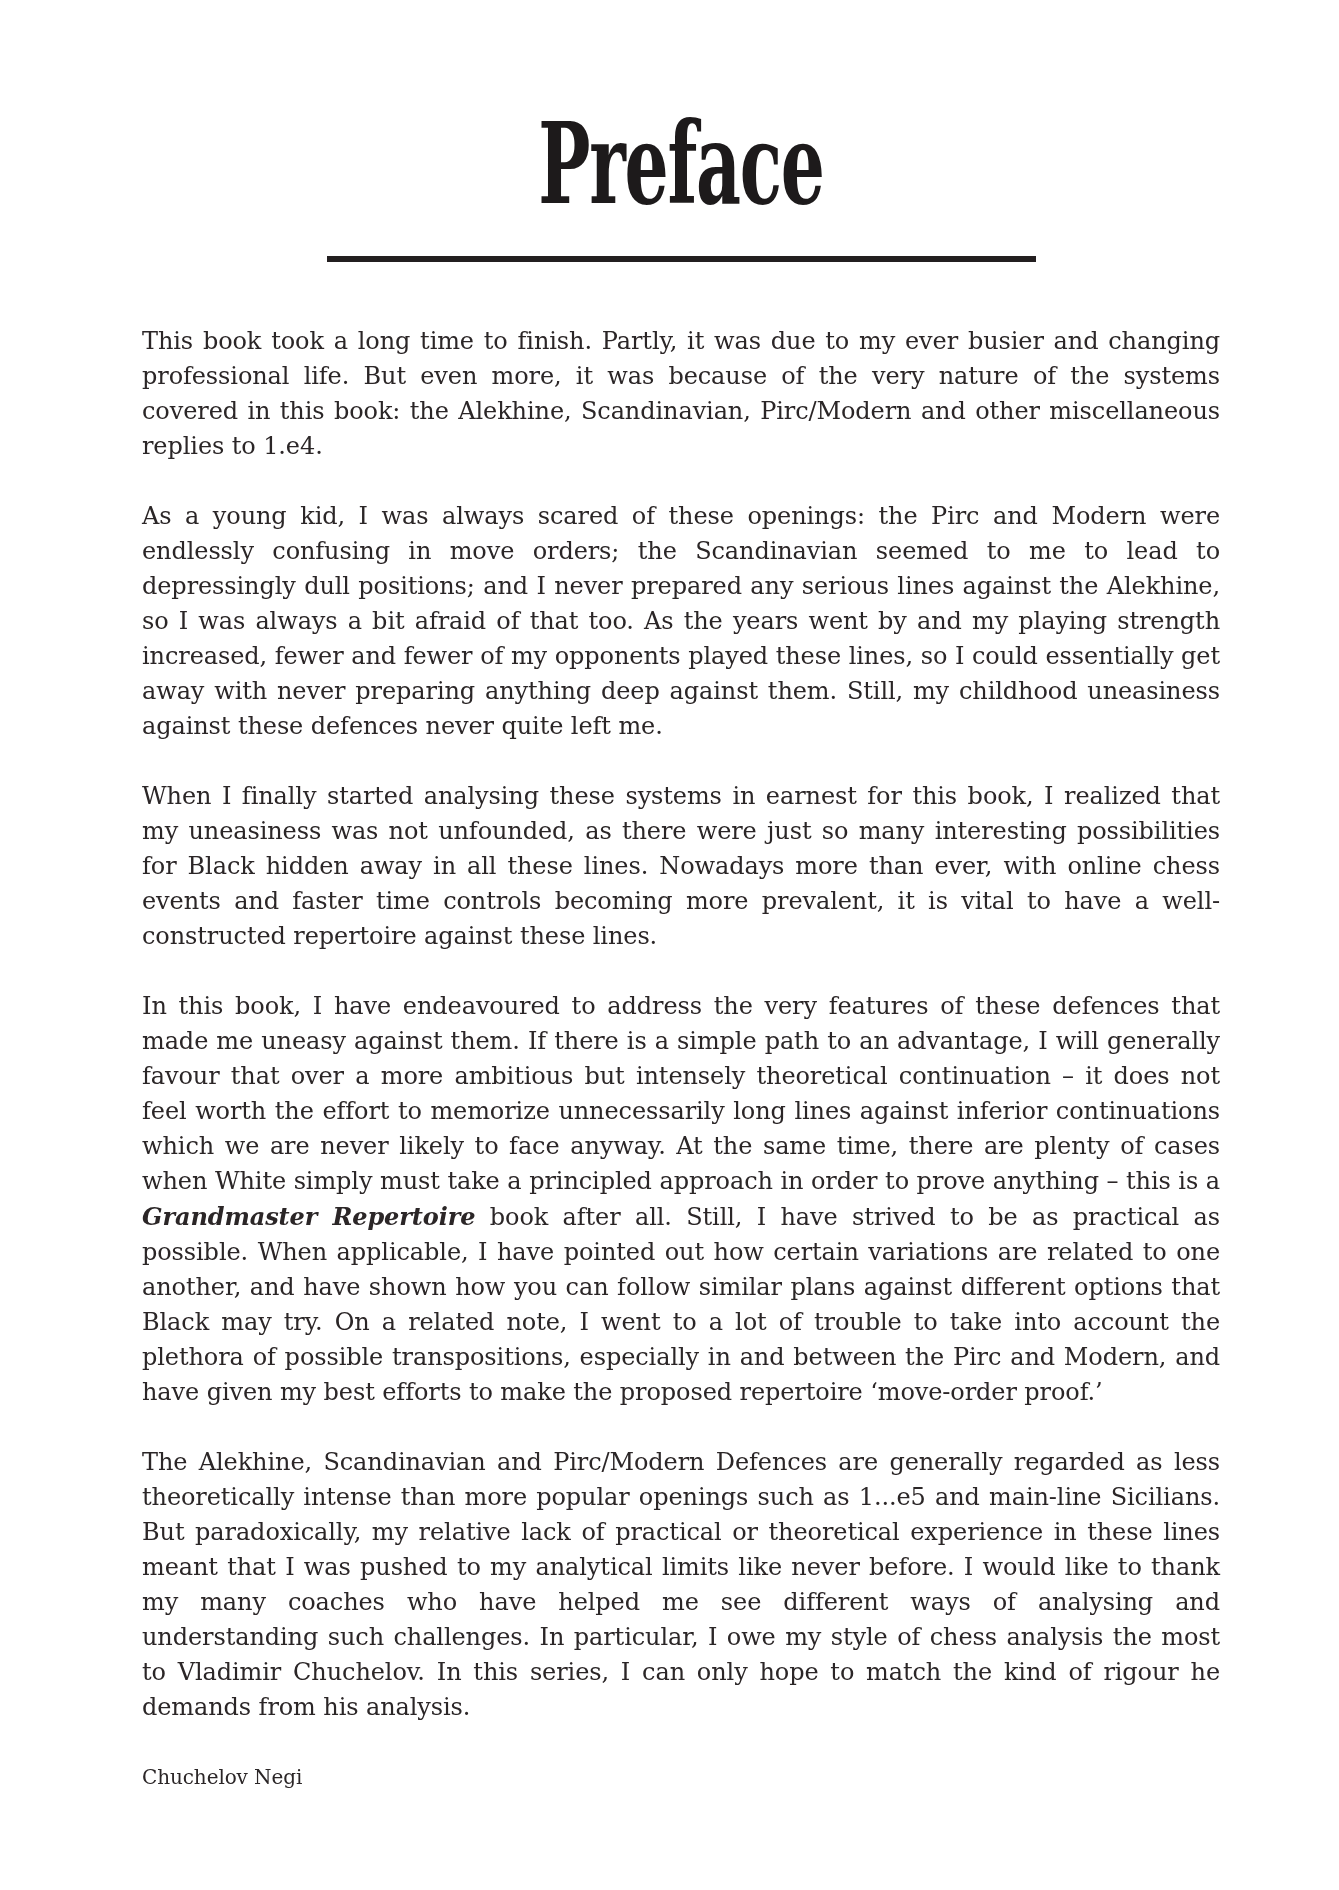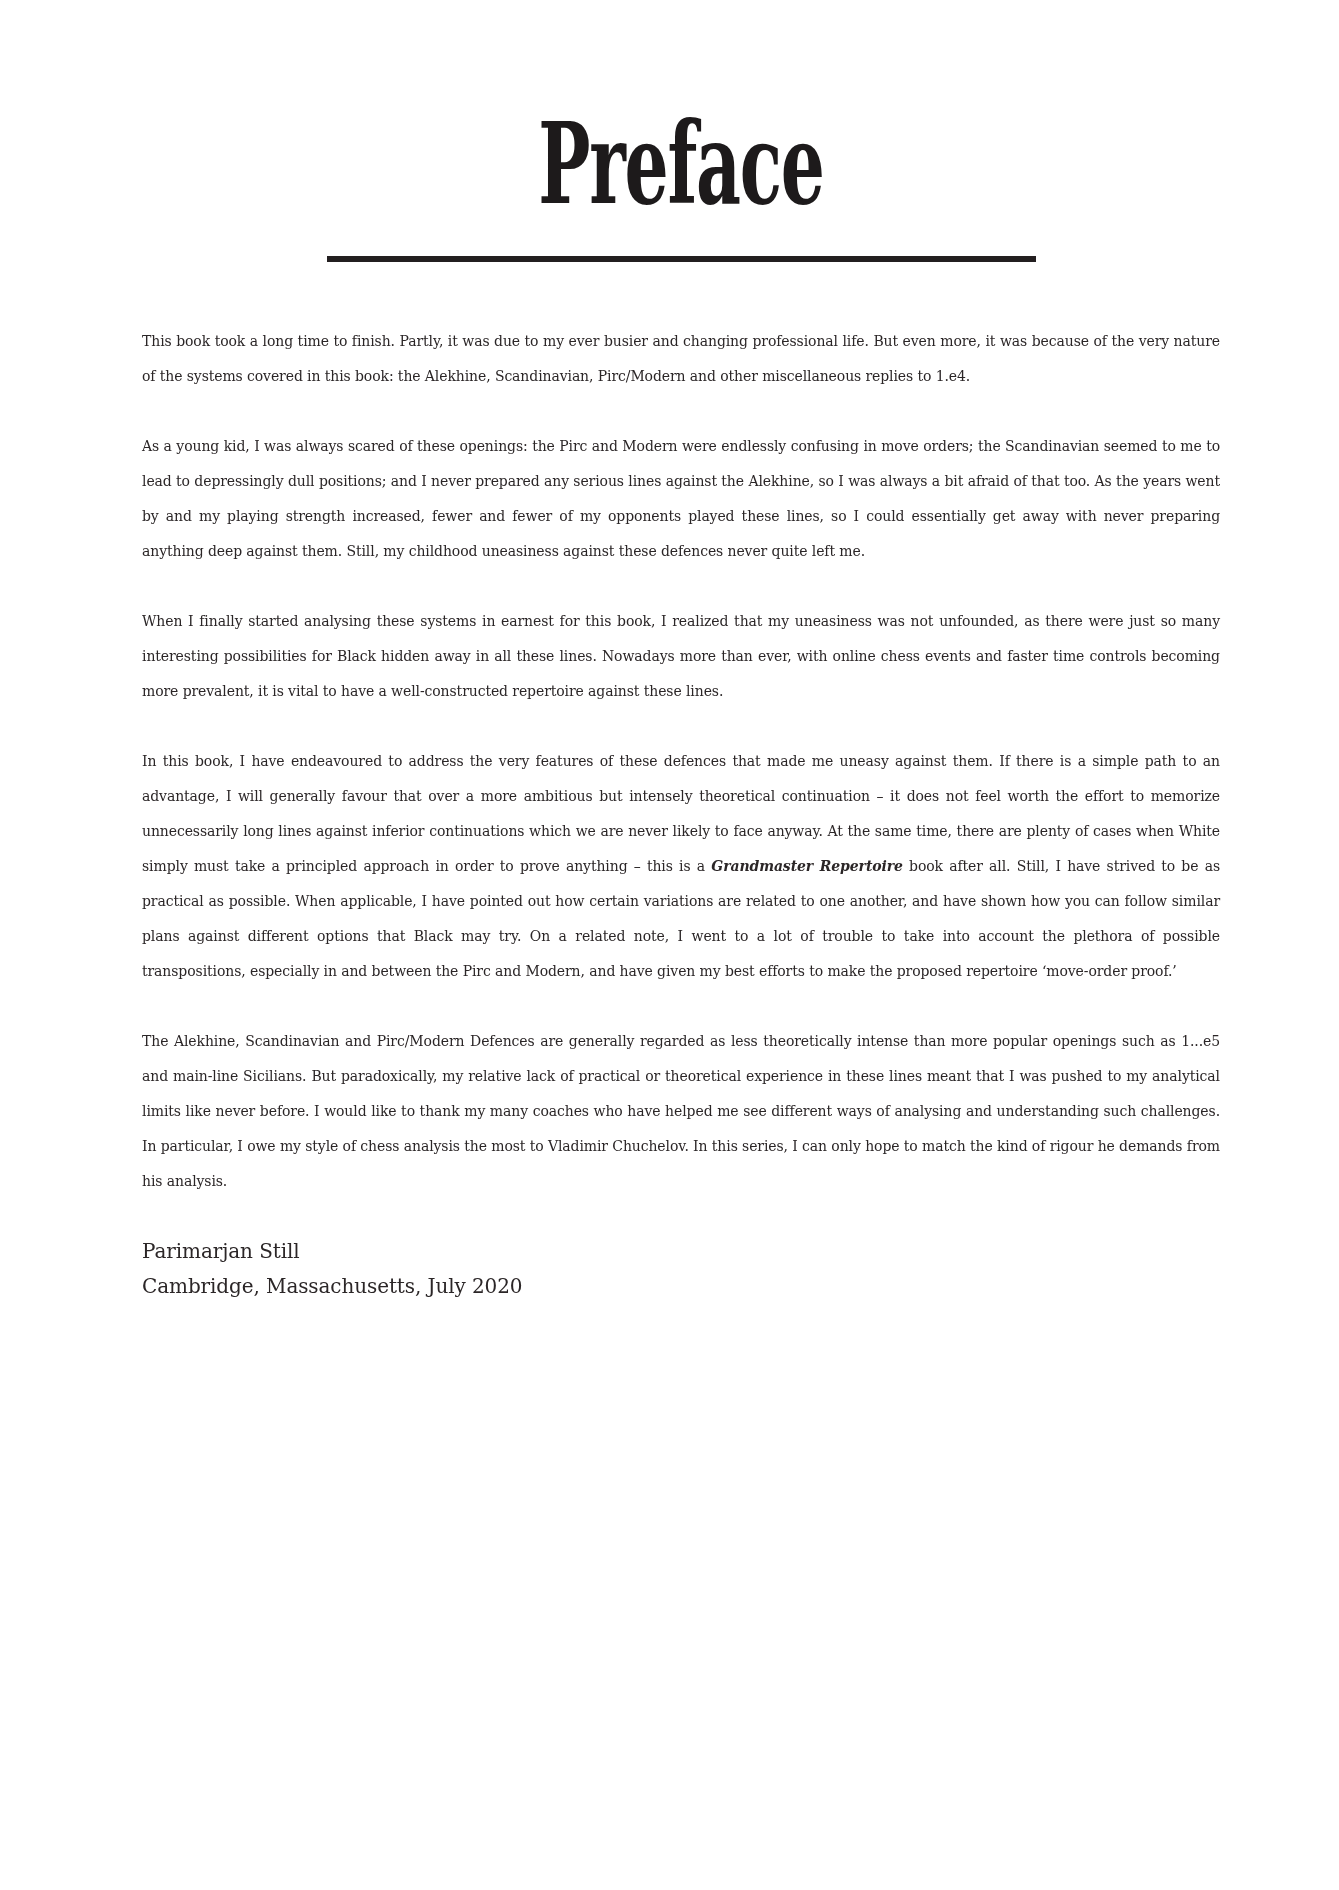--- a/index.html
+++ b/index.html
@@ -36,21 +36,21 @@
     border: none;
     height: 6px;
     background: #231f20;
     width: 709px;
     margin: 36px auto 0 auto;
   }
   .content {
     margin-top: 62px;
   }
   .body-para {
-    font-size: 14px;
+    font-size: 24px;
     line-height: 35px;
     letter-spacing: -0.1px;
     text-align: justify;
     text-justify: inter-word;
     margin: 0 0 35px 0;
   }
   .italic {
     font-style: italic;
     font-weight: bold;
   }
@@ -77,19 +77,18 @@
     <p class="body-para">As a young kid, I was always scared of these openings: the Pirc and Modern were endlessly confusing in move orders; the Scandinavian seemed to me to lead to depressingly dull positions; and I never prepared any serious lines against the Alekhine, so I was always a bit afraid of that too. As the years went by and my playing strength increased, fewer and fewer of my opponents played these lines, so I could essentially get away with never preparing anything deep against them. Still, my childhood uneasiness against these defences never quite left me.</p>
 
     <p class="body-para">When I finally started analysing these systems in earnest for this book, I realized that my uneasiness was not unfounded, as there were just so many interesting possibilities for Black hidden away in all these lines. Nowadays more than ever, with online chess events and faster time controls becoming more prevalent, it is vital to have a well-constructed repertoire against these lines.</p>
 
     <p class="body-para"><span>In this book, I have endeavoured to address the very features of these defences that made me uneasy against them. If there is a simple path to an advantage, I will generally favour that over a more ambitious but intensely theoretical continuation – it does not feel worth the effort to memorize unnecessarily long lines against inferior continuations which we are never likely to face anyway. At the same time, there are plenty of cases when White simply must take a principled approach in order to prove anything – this is a </span><span class="italic">Grandmaster Repertoire</span><span> book after all. Still, I have strived to be as practical as possible. When applicable, I have pointed out how certain variations are related to one another, and have shown how you can follow similar plans against different options that Black may try. On a related note, I went to a lot of trouble to take into account the plethora of possible transpositions, especially in and between the Pirc and Modern, and have given my best efforts to make the proposed repertoire ‘move-order proof.’</span></p>
 
     <p class="body-para">The Alekhine, Scandinavian and Pirc/Modern Defences are generally regarded as less theoretically intense than more popular openings such as 1...e5 and main-line Sicilians. But paradoxically, my relative lack of practical or theoretical experience in these lines meant that I was pushed to my analytical limits like never before. I would like to thank my many coaches who have helped me see different ways of analysing and understanding such challenges. In particular, I owe my style of chess analysis the most to Vladimir Chuchelov. In this series, I can only hope to match the kind of rigour he demands from his analysis.</p>
 
 
     <div class="signature">
-      <div>Parimarjan Still</div>
-      <div>Cambridge, Massachusetts, July 2020</div>
+      <div>Chuchelov Negi</div>
     </div>
 
   </main>
 
 </div>
 
 </body></html>

